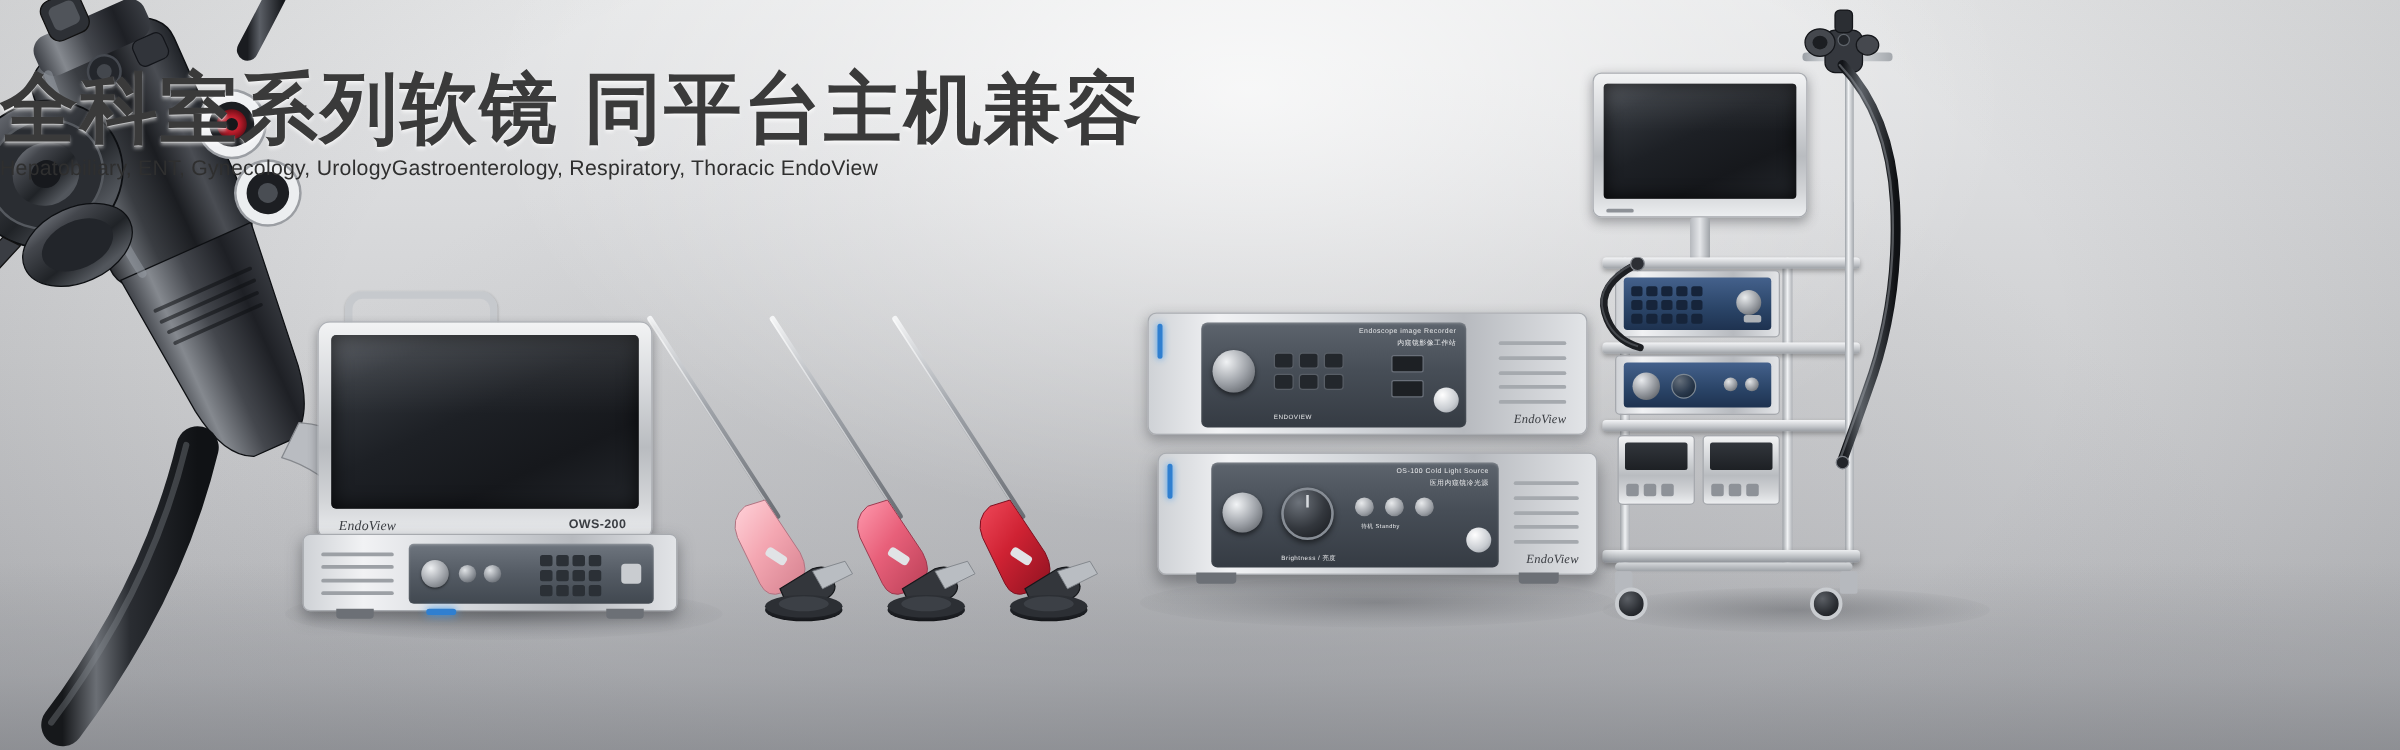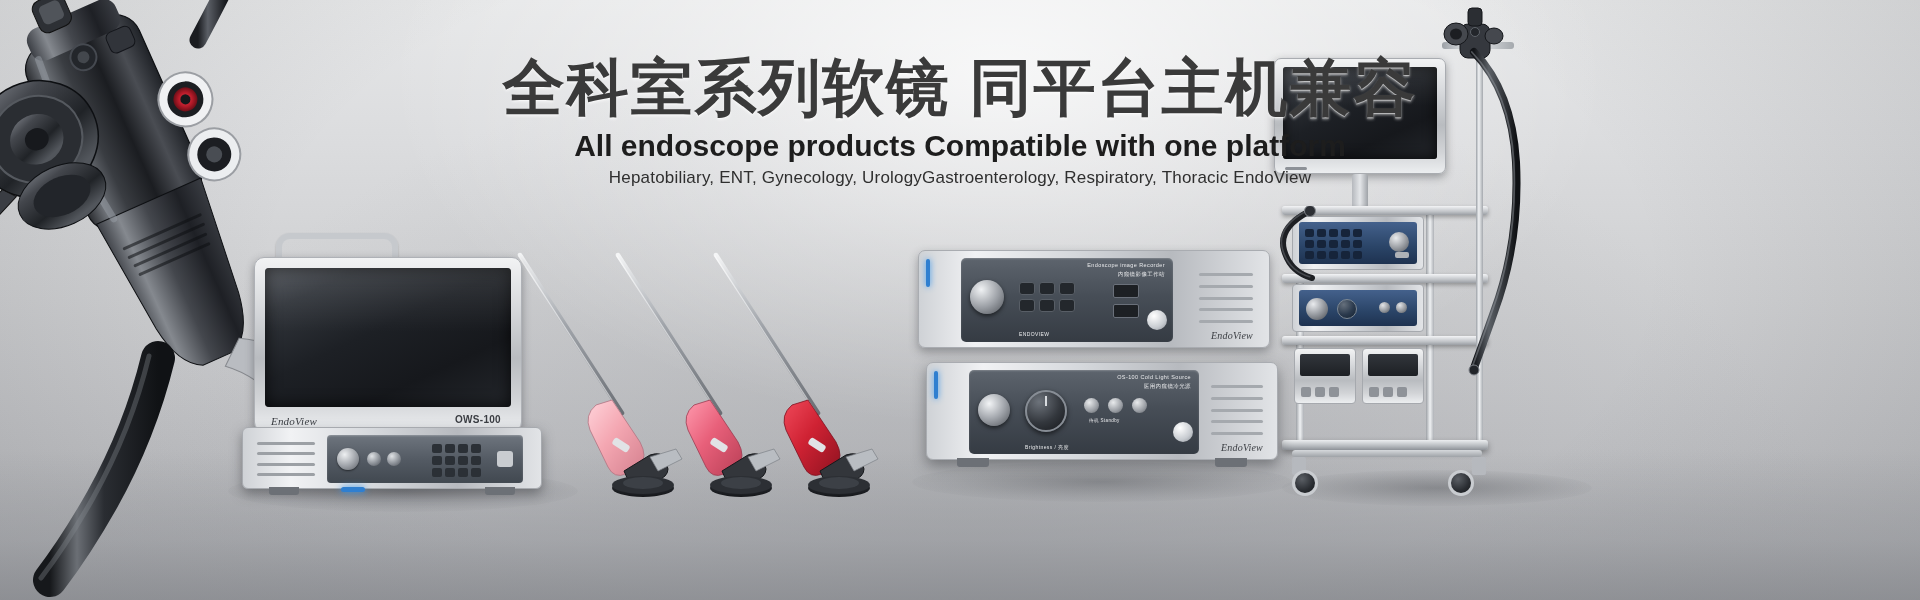--- a/index.html
+++ b/index.html
@@ -27,21 +27,21 @@
   }
   .vig{
     position:absolute; inset:0;
     background:radial-gradient(ellipse 1250px 640px at 50% 45%, rgba(0,0,0,0) 55%, rgba(60,62,66,0.18) 100%);
     pointer-events:none;
   }
 
   
   .textblock{
     position:absolute; left:0; right:0; top:55px;
-    text-align:center; z-index:40; pointer-events:none;
+    text-align:left; z-index:40; pointer-events:none;
   }
   .t-main{
     font-size:62px; font-weight:bold; color:#3a3a3a;
     letter-spacing:2px; line-height:1.05;
     text-shadow:0 2px 3px rgba(255,255,255,0.55), 0 1px 0 rgba(255,255,255,0.4);
     white-space:nowrap;
   }
   .t-sub{
     font-size:30px; font-weight:bold; color:#1d1d1d;
     margin-top:9px; letter-spacing:0px; white-space:nowrap;
@@ -97,21 +97,20 @@
 </style>
 </head>
 <body>
 
 <div id="banner">
 
   <div class="vig"></div>
 
   <div class="textblock">
     <div class="t-main">全科室系列软镜 同平台主机兼容</div>
-    <div class="t-sub">All endoscope products Compatible with one platform</div>
     <div class="t-dept-en">Hepatobiliary, ENT, Gynecology, UrologyGastroenterology, Respiratory, Thoracic EndoView</div>
   </div>
 
   <div class="dev" id="scope">
     <svg width="380" height="620" viewBox="0 0 380 620">
       <defs>
         <linearGradient id="bodyG" x1="0" y1="0" x2="1" y2="0">
           <stop offset="0%" stop-color="#2b2d31"></stop>
           <stop offset="14%" stop-color="#6e7278"></stop>
           <stop offset="32%" stop-color="#3a3d42"></stop>
@@ -210,21 +209,21 @@
   <div class="shadow-el" style="left:228px; top:470px; width:350px; height:42px;"></div>
   <div class="dev" id="ows">
 
     <div style="position:absolute; left:44px; top:-2px; width:122px; height:28px; border:6px solid #c6c9cd; border-bottom:none; border-radius:14px 14px 0 0; box-shadow:0 1px 2px rgba(0,0,0,.25);"></div>
 
     <div class="metal" style="position:absolute; left:22px; top:22px; width:268px; height:175px; border-radius:10px; box-shadow:0 3px 8px rgba(60,62,66,.45); border:1px solid #aeb1b6;">
       <div class="screenglass" style="position:absolute; left:10px; top:10px; right:10px; bottom:24px; border-radius:4px; box-shadow:inset 0 0 16px rgba(0,0,0,.8);">
         <div style="position:absolute; left:0; top:0; width:100%; height:46%; background:linear-gradient(180deg,rgba(255,255,255,.1) 0%,rgba(255,255,255,0) 100%); border-radius:4px;"></div>
       </div>
       <div class="brand-d" style="position:absolute; left:16px; bottom:4px; font-size:11px;">EndoView</div>
-      <div class="label-d" style="position:absolute; right:20px; bottom:6px; font-size:10px; font-weight:bold;">OWS-100</div>
+      <div class="label-d" style="position:absolute; right:20px; bottom:6px; font-size:10px; font-weight:bold;">OWS-200</div>
     </div>
 
     <div class="metal-v" style="position:absolute; left:10px; top:192px; width:300px; height:62px; border-radius:6px; box-shadow:0 5px 12px rgba(60,62,66,.5); border:1px solid #a7aaaf;">
 
       <div style="position:absolute; left:84px; top:7px; width:196px; height:48px; border-radius:4px; background:linear-gradient(180deg,#6e757e 0%,#545b64 50%,#414850 100%); box-shadow:inset 0 1px 2px rgba(255,255,255,.25);">
 
         <div style="position:absolute; right:42px; top:9px; display:grid; grid-template-columns:repeat(4,10px); grid-template-rows:repeat(3,9px); gap:3px;">
           <span style="background:#2b3036;border-radius:2px;"></span>
             <span style="background:#2b3036;border-radius:2px;"></span>
             <span style="background:#2b3036;border-radius:2px;"></span>

